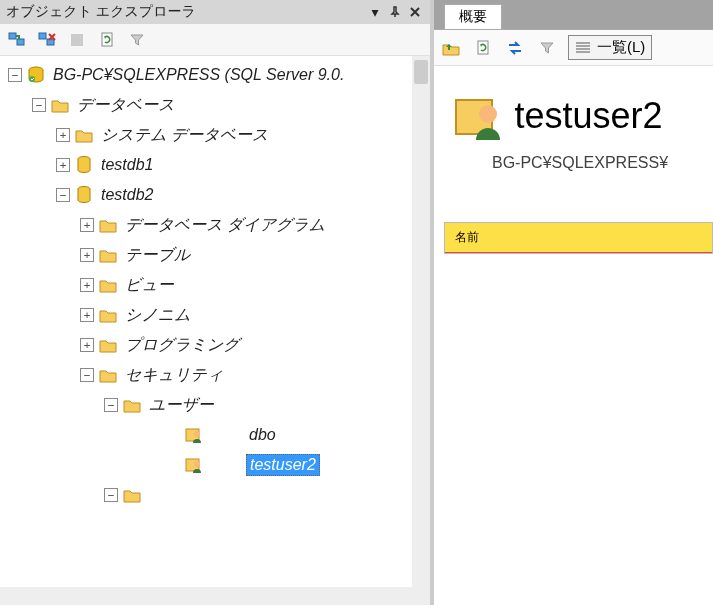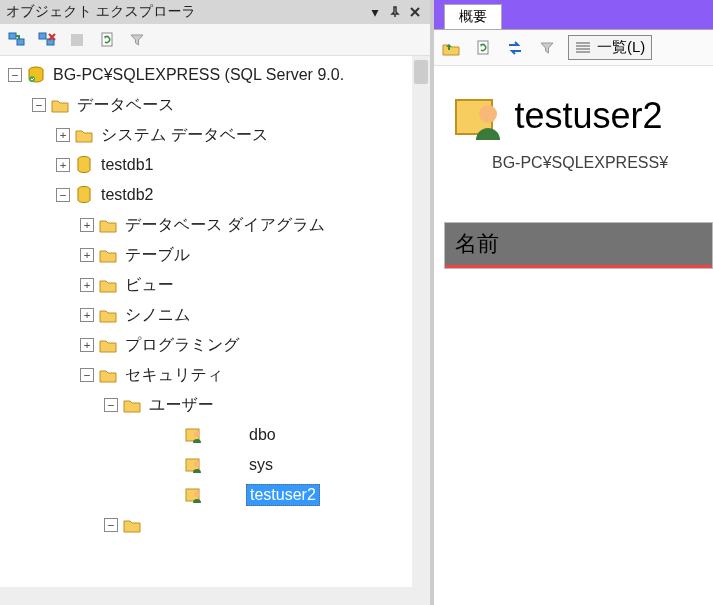--- a/index.html
+++ b/index.html
@@ -11,41 +11,41 @@
 .panel-title-btn { width: 18px; height: 18px; margin-left: 2px; display: flex; align-items: center; justify-content: center; cursor: pointer; }
 
 .toolbar { height: 32px; display: flex; align-items: center; padding: 2px 6px; gap: 8px; background: #f6f6f6; border-bottom: 1px solid #e0e0e0; }
 .tb-btn { width: 22px; height: 22px; display: flex; align-items: center; justify-content: center; }
 
 .tree { flex: 1; overflow: auto; padding: 4px 2px; position: relative; }
 .tree-node { display: flex; align-items: center; height: 30px; font-size: 16px; color: #222; white-space: nowrap; }
 .exp { width: 14px; height: 14px; border: 1px solid #888; display: flex; align-items: center; justify-content: center; font-size: 11px; line-height: 1; margin-right: 4px; cursor: pointer; background: #fff; color: #555; font-family: monospace; }
 .exp.empty { border: none; background: transparent; }
 .node-icon { width: 20px; height: 18px; margin-right: 4px; display: flex; align-items: center; justify-content: center; }
-.node-label { padding: 1px 3px; }
+.node-label { padding: 1px 3px; font-style: italic; }
 .node-label.selected { background: #3399ff; color: #fff; border: 1px dotted #666; }
 
 .scrollbar-v { position: absolute; right: 0; top: 0; bottom: 0; width: 18px; background: #eee; }
 .scroll-thumb-v { position: absolute; top: 4px; left: 2px; right: 2px; height: 24px; background: #ccc; border-radius: 2px; }
 .scrollbar-h { height: 18px; background: #eee; }
 
 .right-panel { flex: 1; display: flex; flex-direction: column; }
-.tab-row { display: flex; padding: 4px 4px 0 10px; border-bottom: 1px solid #aaa; background: #8b5cf6; }
+.tab-row { display: flex; padding: 4px 4px 0 10px; border-bottom: 1px solid #aaa; background: #a3a3a3; }
 .tab { border: 1px solid #aaa; border-bottom: none; padding: 3px 14px; font-size: 14px; background: #fff; }
 
 .right-toolbar { display: flex; align-items: center; height: 36px; padding: 4px 6px; gap: 10px; background: #fafafa; border-bottom: 1px solid #e0e0e0; text-align: right; }
 .view-btn { border: 1px solid #888; padding: 2px 6px; display: flex; align-items: center; gap: 6px; font-size: 15px; background: #f4f4f4; }
 
 .detail-area { padding: 24px 10px 10px 18px; }
 .big-icon { width: 52px; height: 52px; display: inline-block; vertical-align: middle; }
 .big-title { display: inline-block; font-size: 36px; vertical-align: middle; margin-left: 6px; }
 .sub-path { margin: 12px 0 0 40px; font-size: 16px; color: #404040; }
 
 .list-area { margin: 40px 0 0 10px; border: 1px solid #bbb; }
-.list-header { padding: 6px 10px; font-size: 22px; border-bottom: 3px solid #ef4444; background: #737373; }
+.list-header { padding: 6px 10px; font-size: 12px; border-bottom: 1px solid #ef4444; background: #fde047; }
 
 
 .folder-svg { width: 18px; height: 15px; }
 .db-svg { width: 16px; height: 18px; }
 .user-svg { width: 18px; height: 18px; }
 .server-svg { width: 18px; height: 18px; }
 
 .indent-0 { padding-left: 6px; }
 .indent-1 { padding-left: 30px; }
 .indent-2 { padding-left: 54px; }
@@ -239,31 +239,20 @@
             <rect x="1" y="3" width="13" height="12" fill="#f7cd60" stroke="#c09020"></rect>
             <circle cx="12" cy="8" r="3" fill="#f8b878"></circle>
             <path d="M8 17a4 4 0 0 1 8 0z" fill="#3a7a3a"></path>
           </svg>
         </span>
       <span class="node-label">dbo</span>
     </div>
 
 
 
-    <div class="tree-node indent-5">
-      <span class="exp empty"></span>
-      <span class="node-icon">
-          <svg class="user-svg" viewBox="0 0 18 18">
-            <rect x="1" y="3" width="13" height="12" fill="#f7cd60" stroke="#c09020"></rect>
-            <circle cx="12" cy="8" r="3" fill="#f8b878"></circle>
-            <path d="M8 17a4 4 0 0 1 8 0z" fill="#3a7a3a"></path>
-          </svg>
-        </span>
-      <span class="node-label">sys</span>
-    </div>
 
     <div class="tree-node indent-5">
       <span class="exp empty"></span>
       <span class="node-icon">
           <svg class="user-svg" viewBox="0 0 18 18">
             <rect x="1" y="3" width="13" height="12" fill="#f7cd60" stroke="#c09020"></rect>
             <circle cx="12" cy="8" r="3" fill="#f8b878"></circle>
             <path d="M8 17a4 4 0 0 1 8 0z" fill="#3a7a3a"></path>
           </svg>
         </span>

